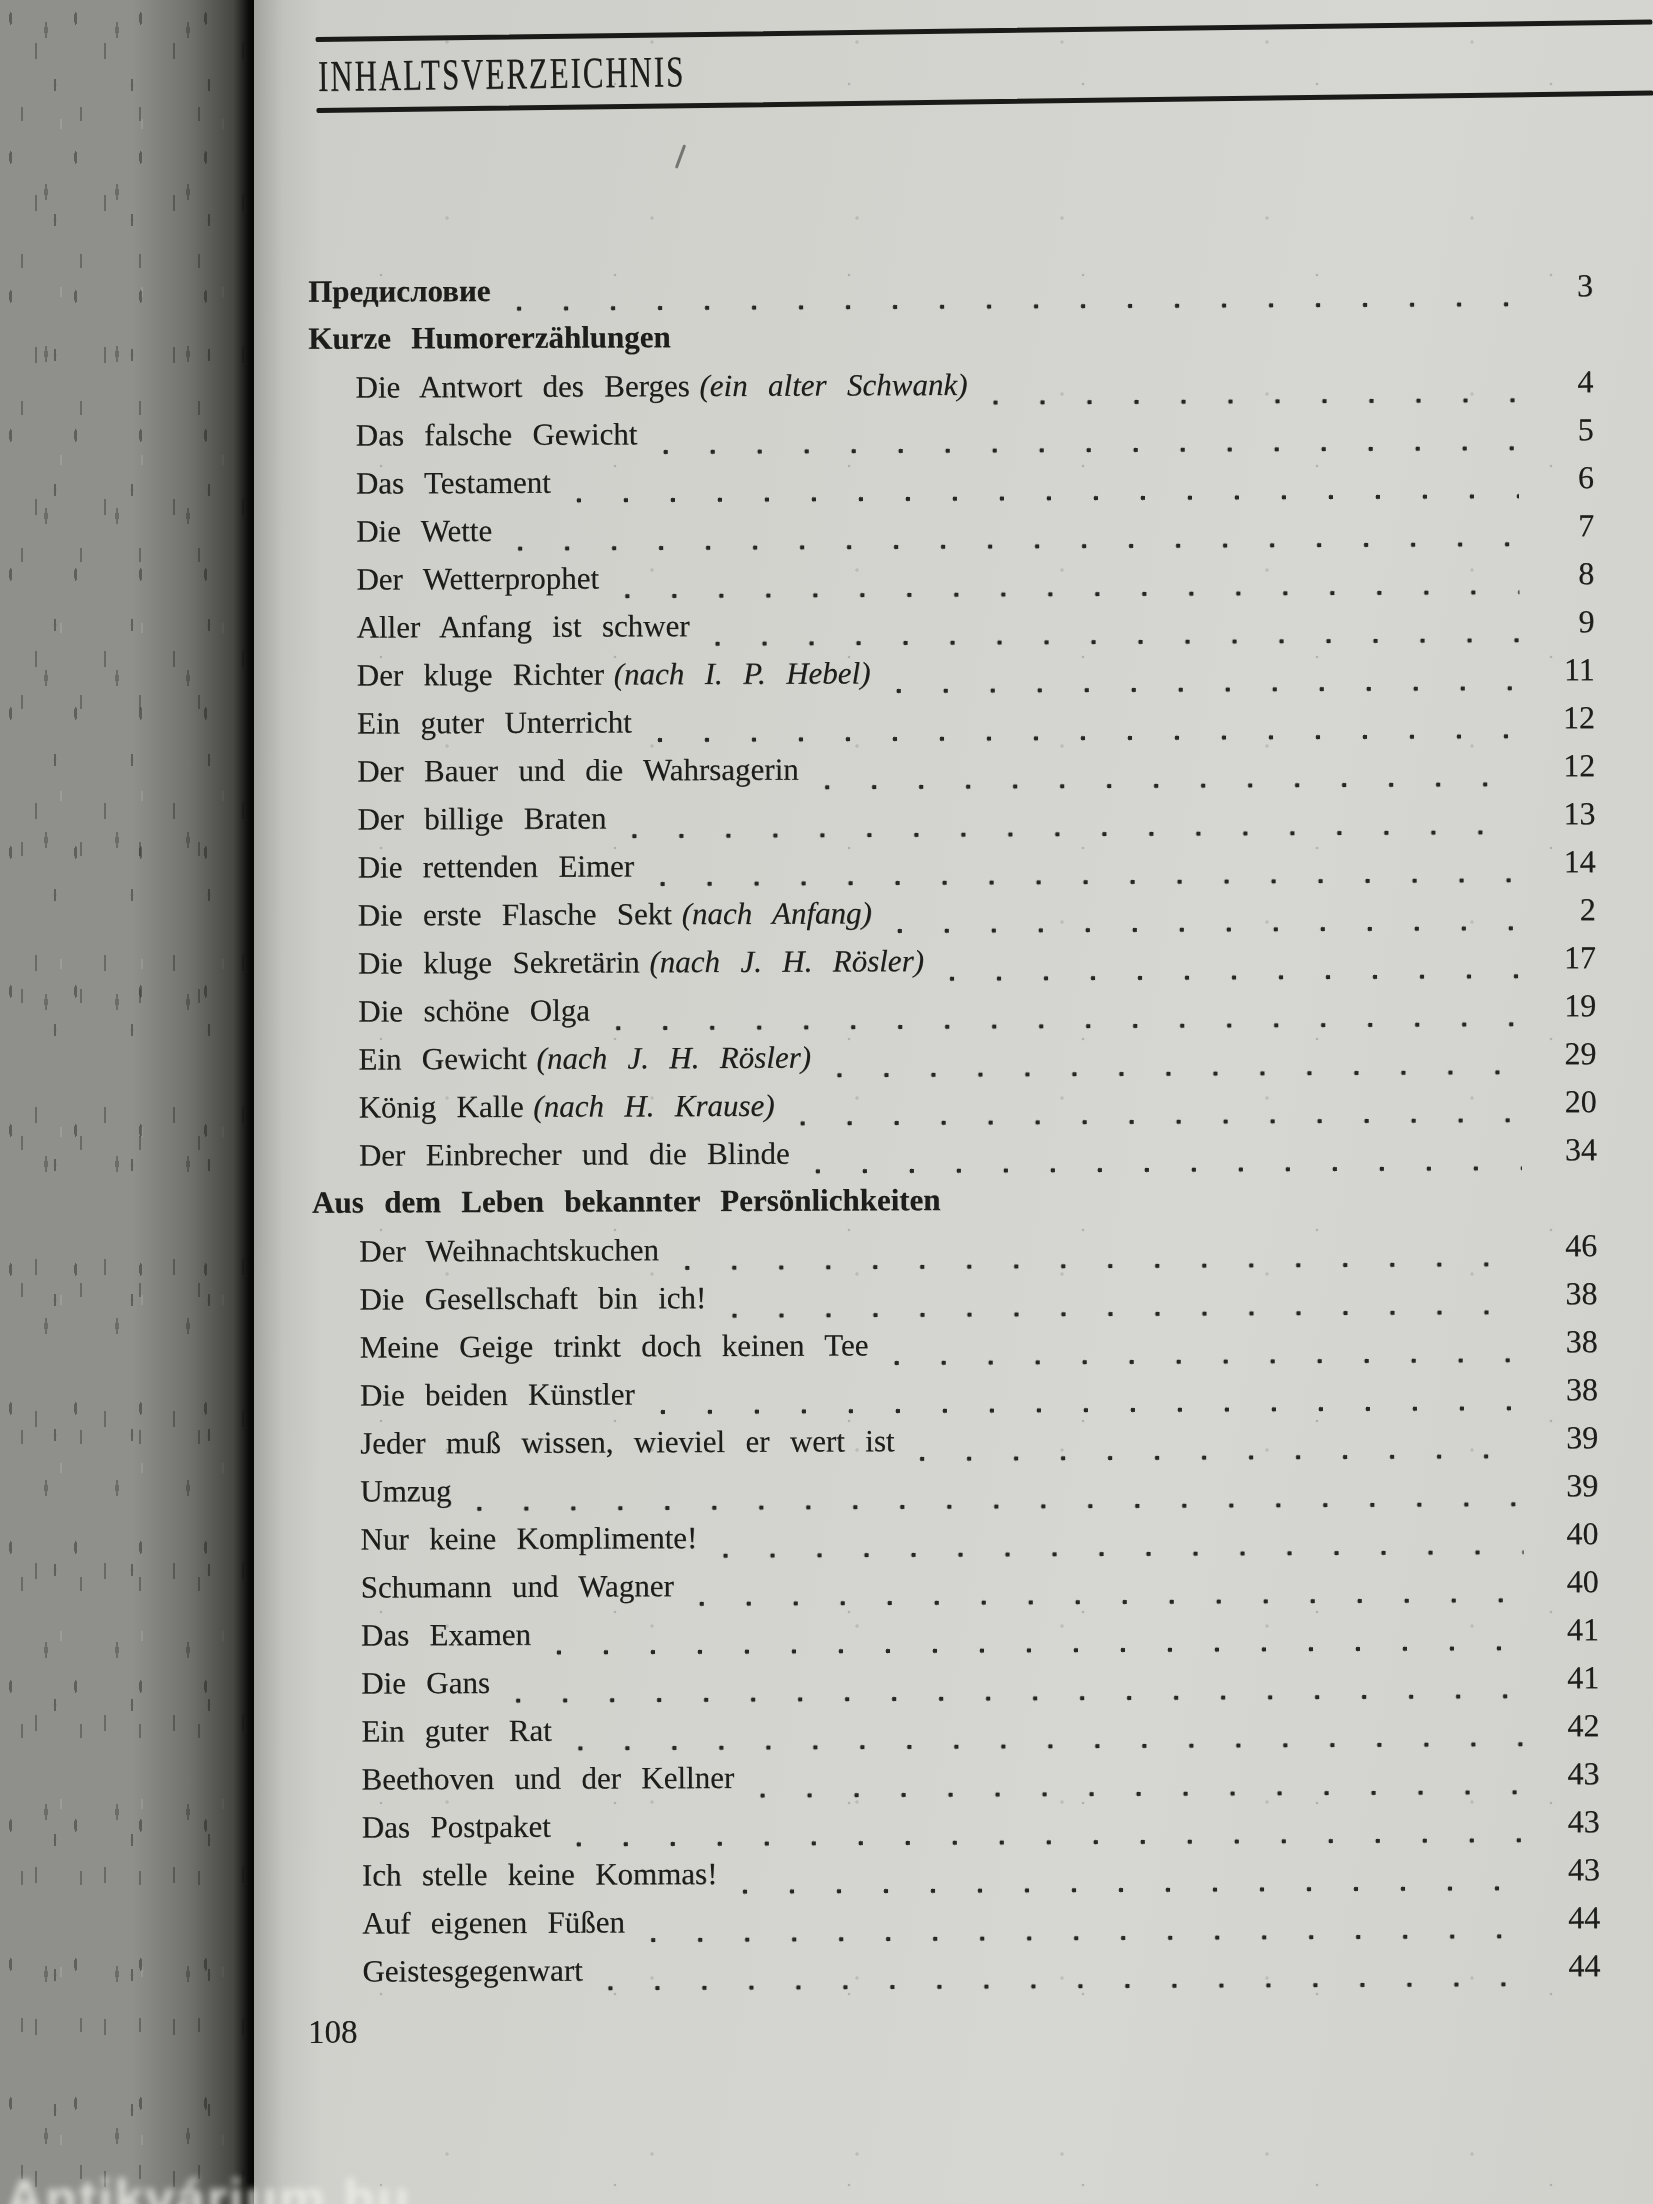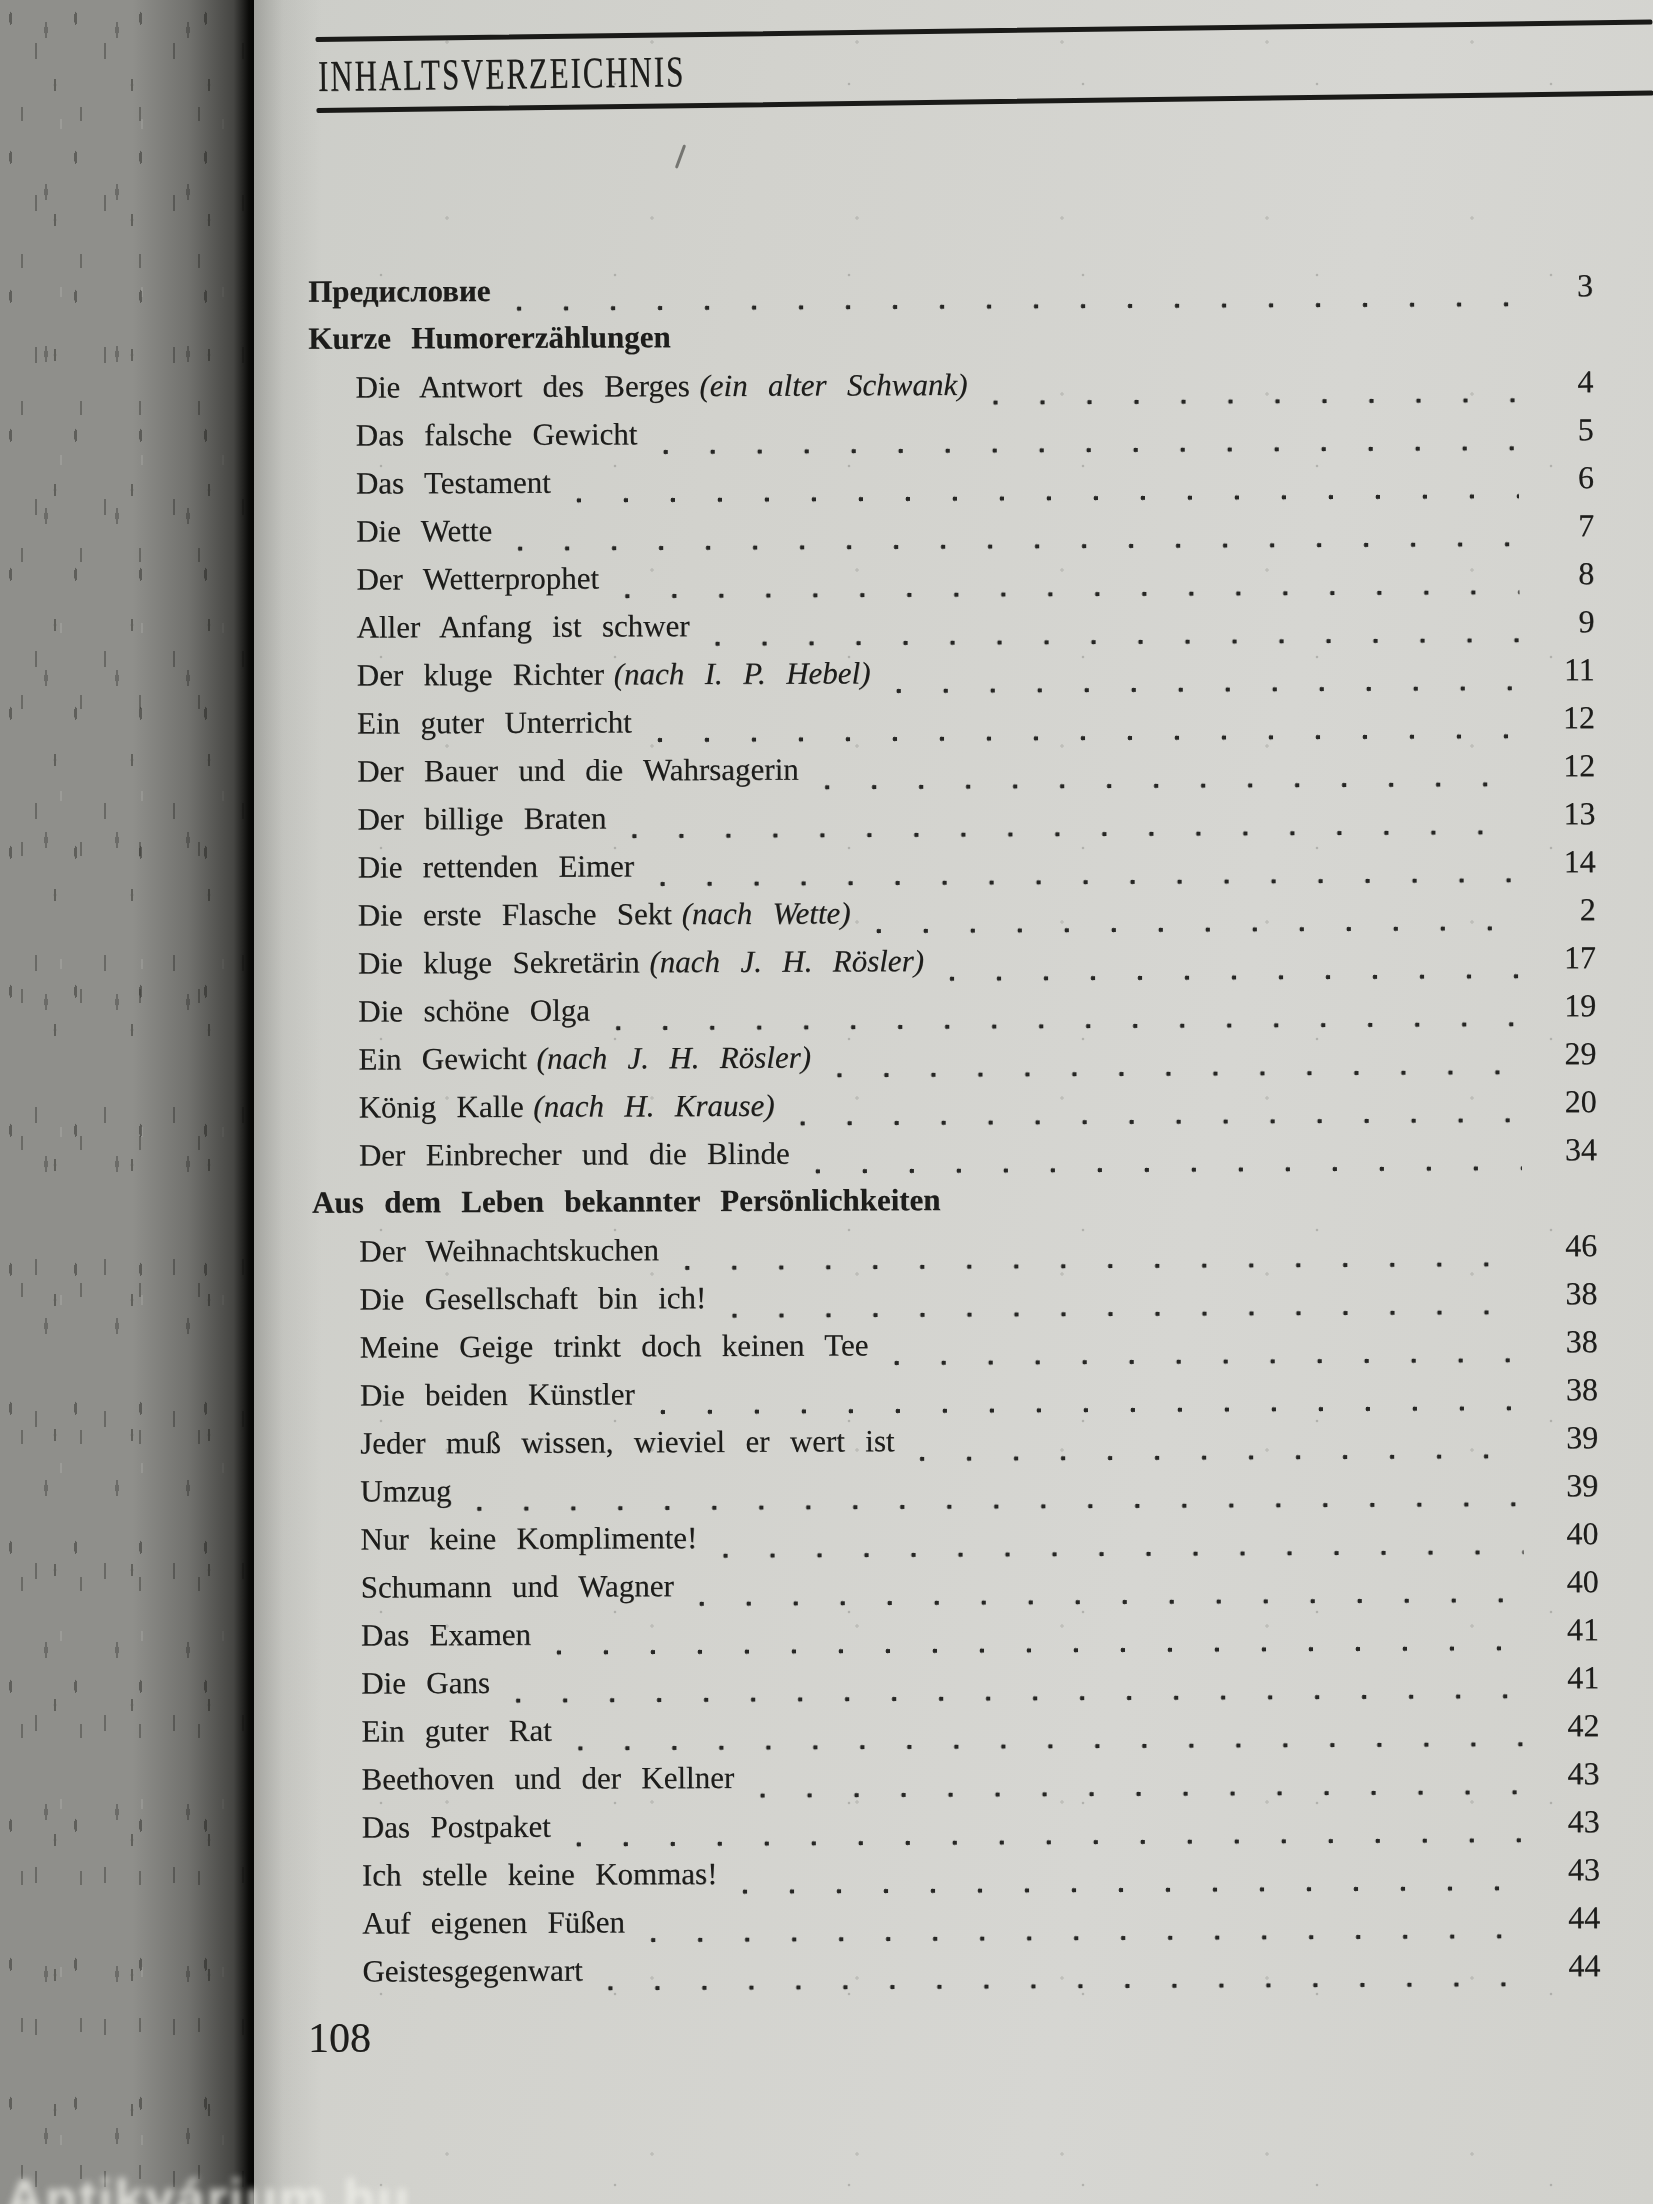--- a/index.html
+++ b/index.html
@@ -74,21 +74,21 @@
     background-image:radial-gradient(circle 2.5px at 2.9px 5.8px,#262624 92%,transparent 100%);
     background-size:47px 11.6px;background-repeat:repeat-x;
   }
   .pagenum{
     flex:0 0 auto;width:56px;margin-right:60px;
     text-align:right;font-size:32px;word-spacing:0;
   }
   .row.heading .pagenum{font-weight:400;}
   
   .folio{
-    position:absolute;left:54px;top:2014px;font-size:42px;
+    position:absolute;left:54px;top:2014px;font-size:33px;
     text-shadow:0.3px 0.3px 0.4px rgba(30,30,28,.5);
   }
   
   .watermark{
     position:absolute;left:5.8px;bottom:-23px;z-index:5;
     font-family:"Liberation Sans","DejaVu Sans",sans-serif;
     font-size:52px;font-weight:700;letter-spacing:1.9px;
     color:rgba(240,240,234,.82);filter:blur(3.9px);
     white-space:nowrap;
   }
@@ -179,21 +179,21 @@
     <span class="pagenum">13</span>
   </div>
       <div class="row item">
     <span class="label">Die rettenden Eimer</span>
 
     <span class="leader"></span>
     <span class="pagenum">14</span>
   </div>
       <div class="row item">
     <span class="label">Die erste Flasche Sekt</span>
-    <span class="annot">(nach Wette)</span>
+    <span class="annot">(nach Anfang)</span>
     <span class="leader"></span>
     <span class="pagenum">2</span>
   </div>
       <div class="row item">
     <span class="label">Die kluge Sekretärin</span>
     <span class="annot">(nach J. H. Rösler)</span>
     <span class="leader"></span>
     <span class="pagenum">17</span>
   </div>
       <div class="row item">

